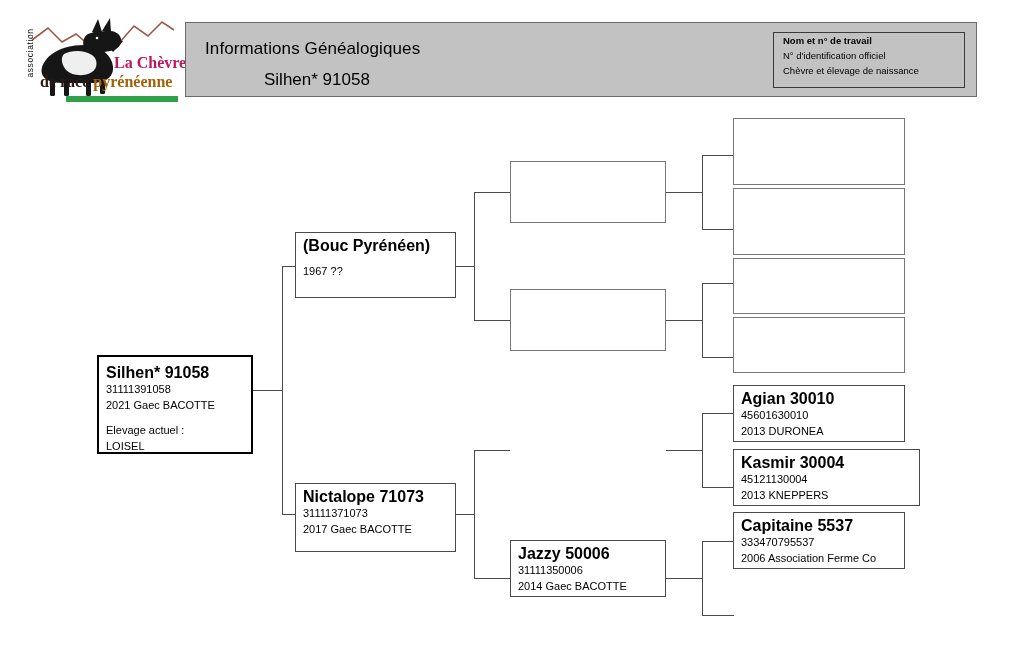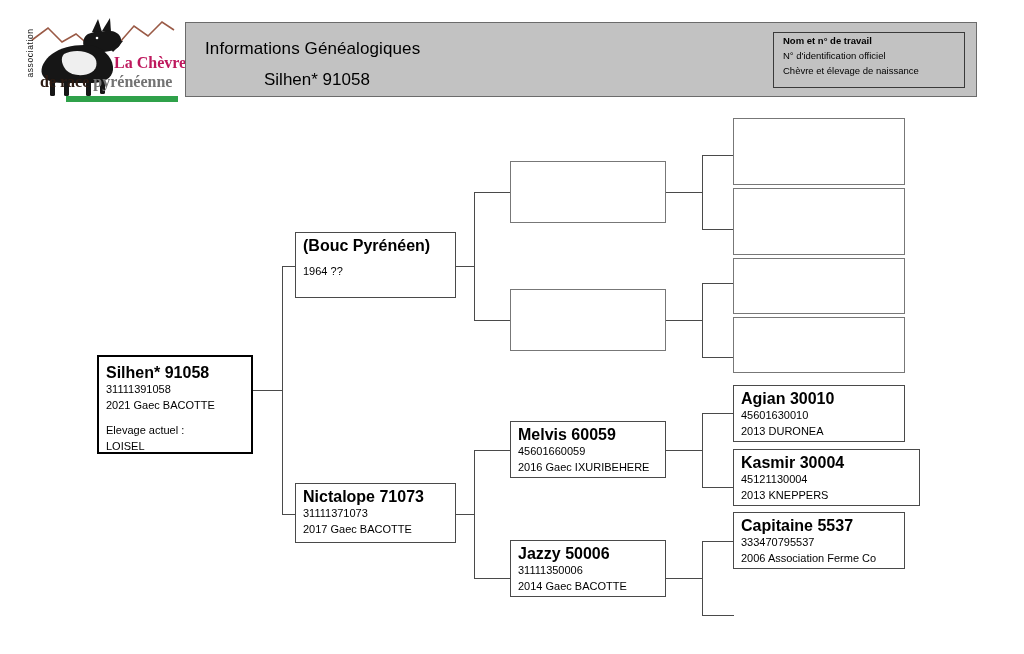--- a/index.html
+++ b/index.html
@@ -99,21 +99,21 @@
   .logo-race {
     position: absolute;
     left: 26px;
     top: 61px;
     font-family: "Liberation Serif", serif;
     font-weight: bold;
     font-size: 16px;
     color: #2b1a12;
     white-space: nowrap;
   }
-  .logo-race .brown { color: #737373; }
+  .logo-race .brown { color: #a16207; }
   .logo-greenbar {
     position: absolute;
     left: 52px;
     top: 84px;
     width: 112px;
     height: 6px;
     background: #2fa14a;
   }
   .logo-svg { position: absolute; left: 0; top: 0; }
 
@@ -234,37 +234,32 @@
     <div class="ln">31111391058</div>
     <div class="ln">2021 Gaec BACOTTE</div>
     <div class="gap"></div>
     <div class="ln">Elevage actuel :</div>
     <div class="ln">LOISEL</div>
   </div>
 
   <div class="node" style="left:295px; top:232px; width:161px; height:66px;">
     <div class="nm">(Bouc Pyrénéen)</div>
     <div class="gap"></div>
-    <div class="ln">1964 ??</div>
-  </div>
-
-  <div class="node" style="left:295px; top:483px; width:161px; height:60px;">
+    <div class="ln">1967 ??</div>
+  </div>
+
+  <div class="node" style="left:295px; top:483px; width:161px; height:69px;">
     <div class="nm">Nictalope 71073</div>
     <div class="ln">31111371073</div>
     <div class="ln">2017 Gaec BACOTTE</div>
   </div>
 
   <div class="node empty" style="left:510px; top:161px; width:156px; height:62px;"></div>
   <div class="node empty" style="left:510px; top:289px; width:156px; height:62px;"></div>
 
-  <div class="node" style="left:510px; top:421px; width:156px; height:57px;">
-    <div class="nm">Melvis 60059</div>
-    <div class="ln">45601660059</div>
-    <div class="ln">2016 Gaec IXURIBEHERE</div>
-  </div>
   <div class="node" style="left:510px; top:540px; width:156px; height:57px;">
     <div class="nm">Jazzy 50006</div>
     <div class="ln">31111350006</div>
     <div class="ln">2014 Gaec BACOTTE</div>
   </div>
 
   <div class="node empty" style="left:733px; top:118px; width:172px; height:67px;"></div>
   <div class="node empty" style="left:733px; top:188px; width:172px; height:67px;"></div>
   <div class="node empty" style="left:733px; top:258px; width:172px; height:56px;"></div>
   <div class="node empty" style="left:733px; top:317px; width:172px; height:56px;"></div>

